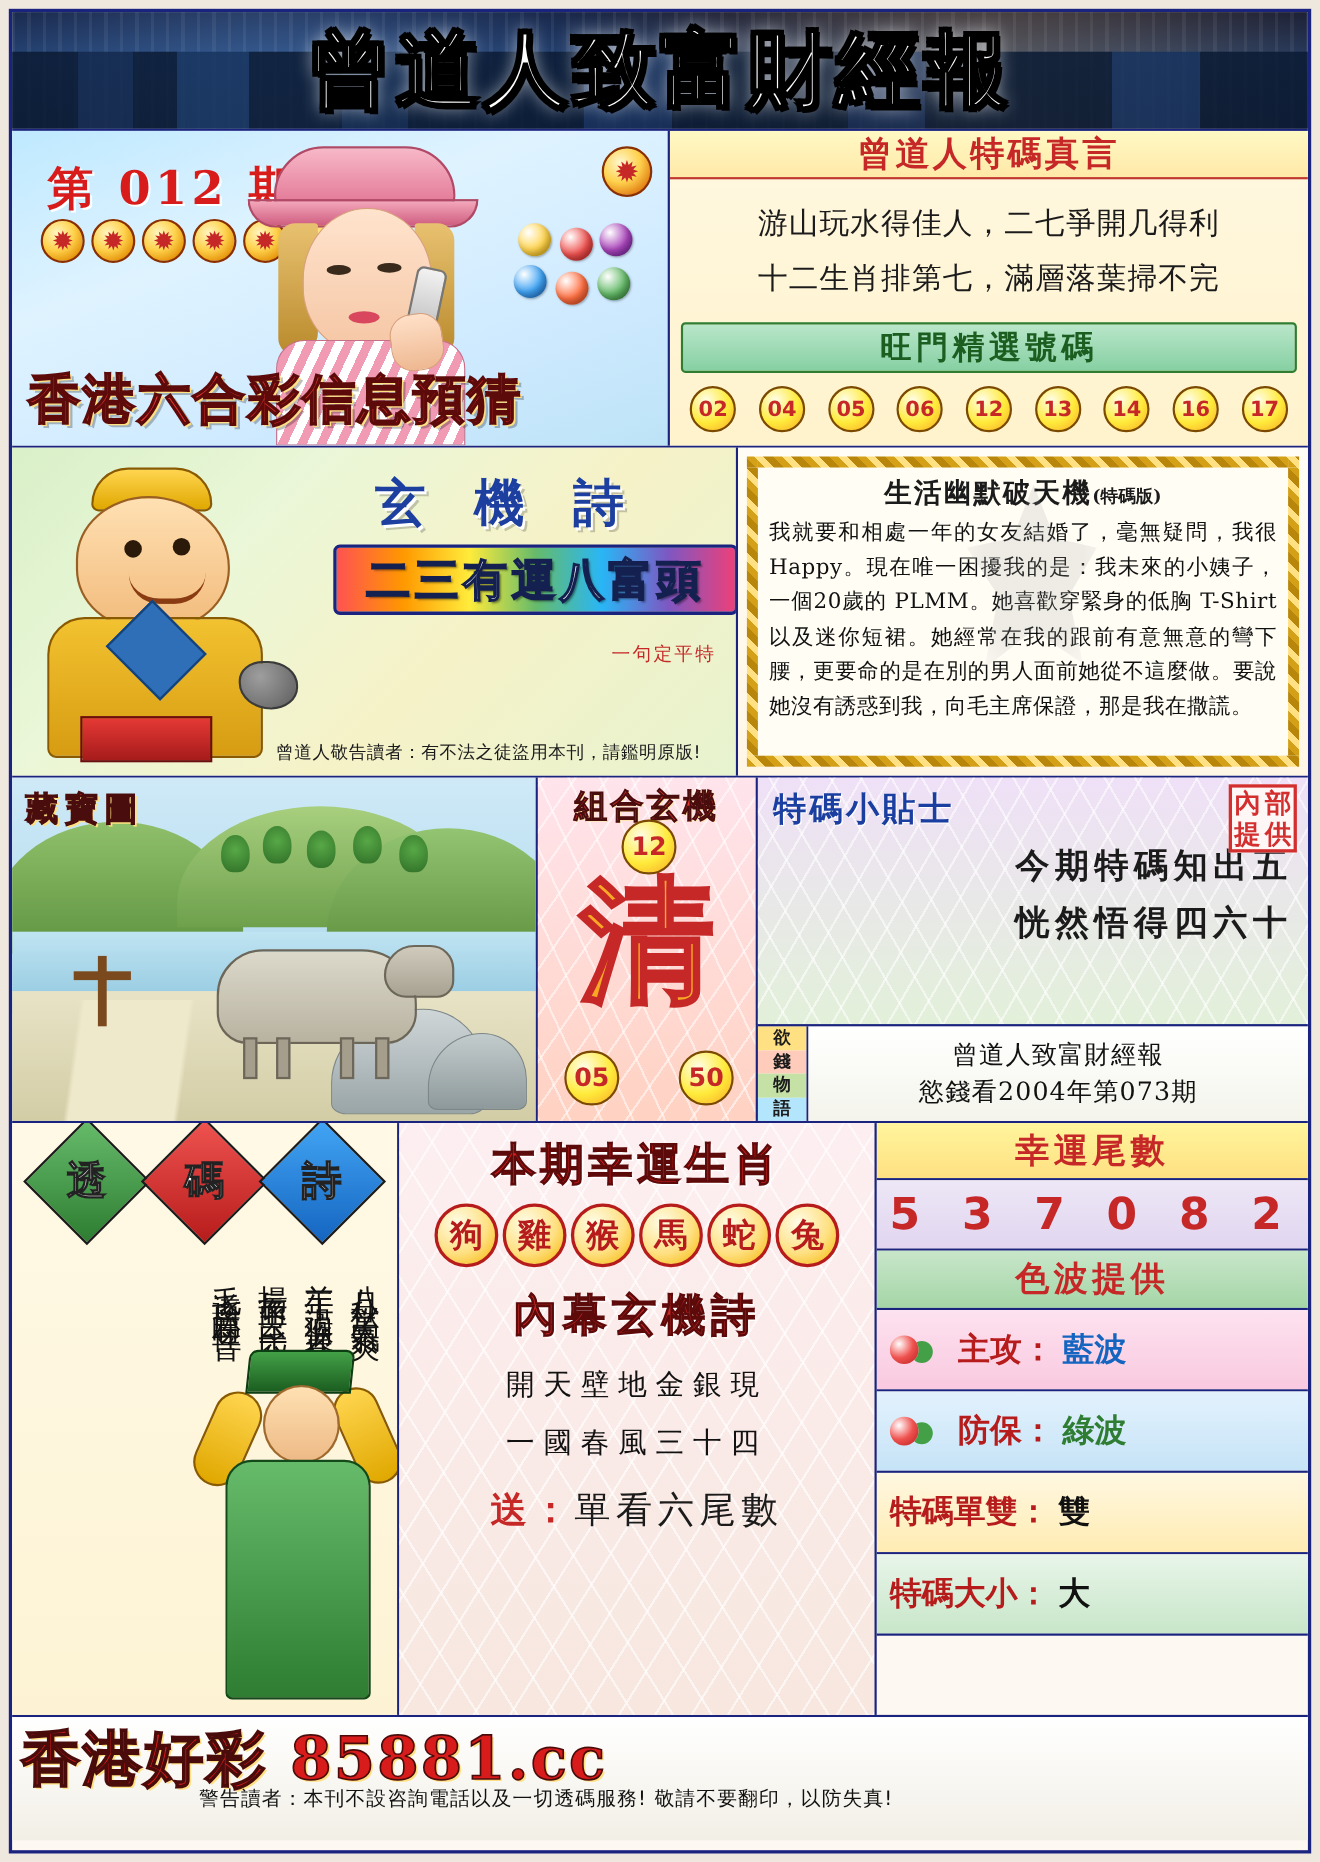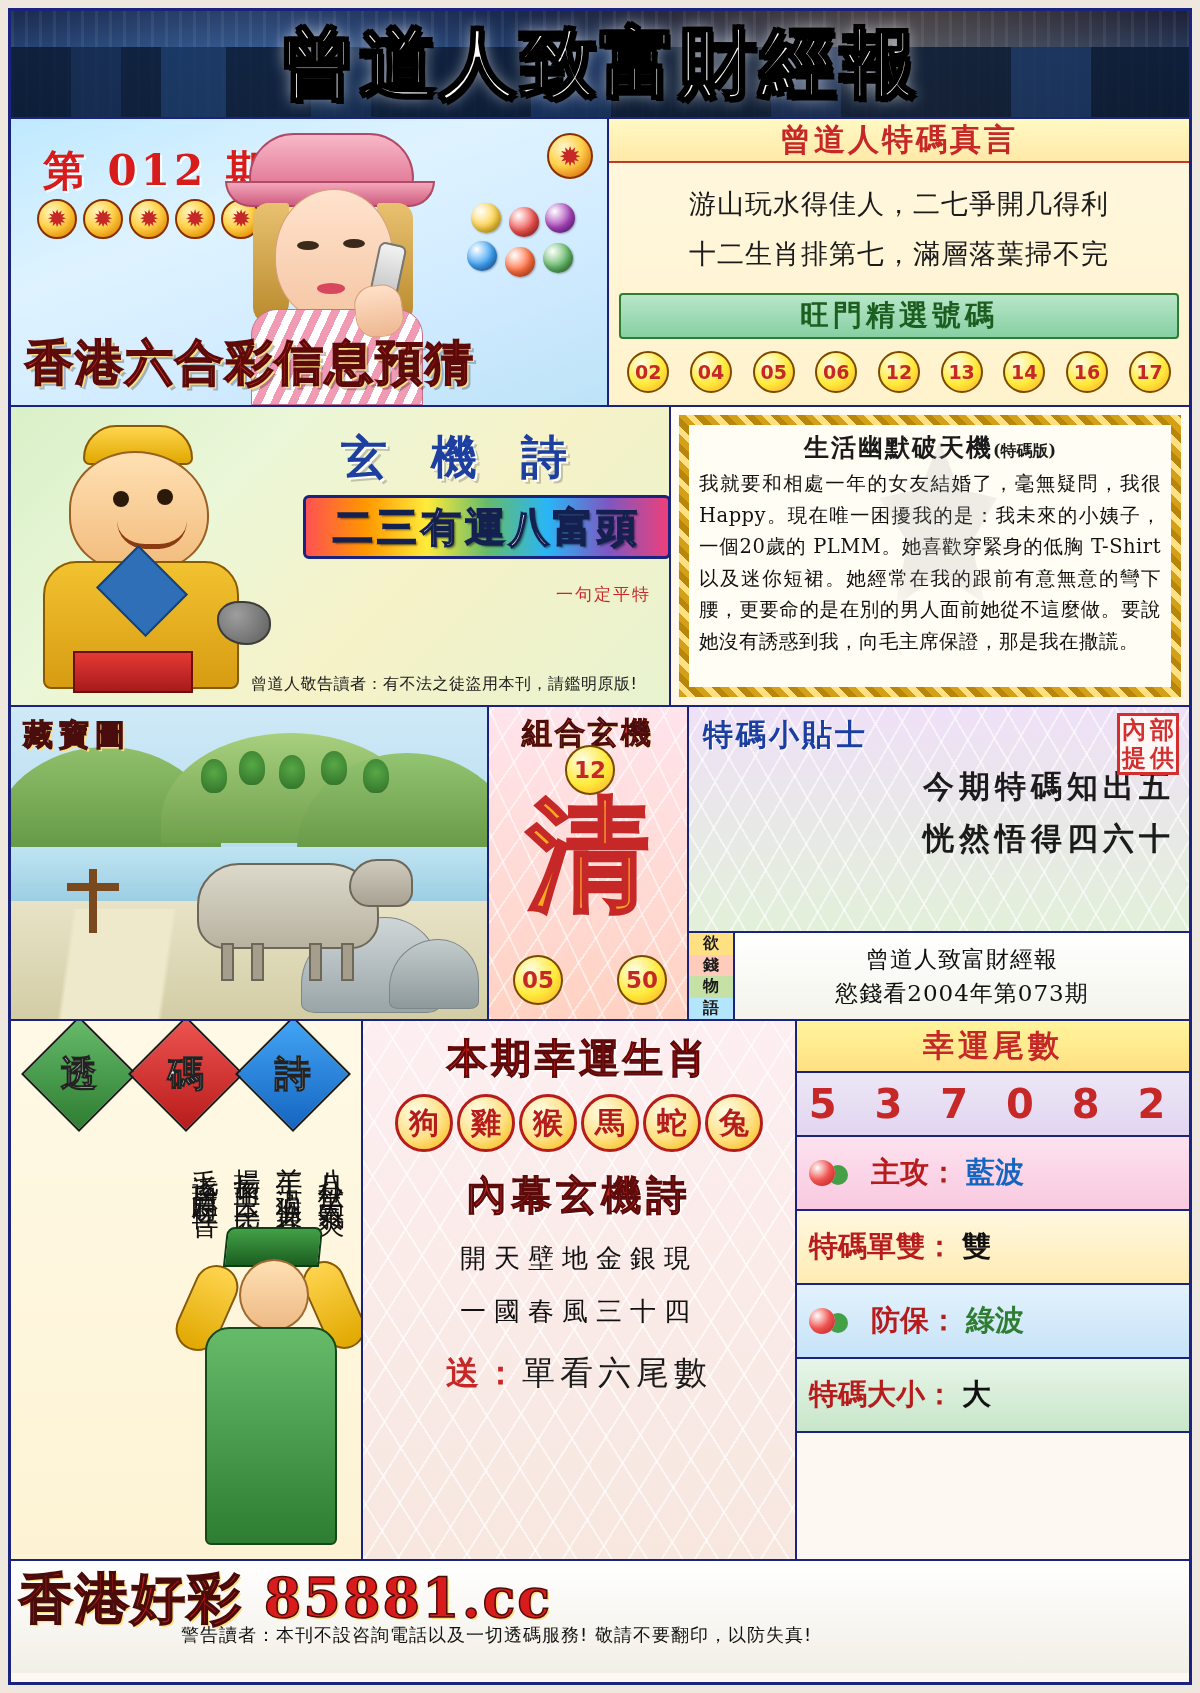--- a/index.html
+++ b/index.html
@@ -820,37 +820,38 @@
         <div class="cp-line">開天壁地金銀現</div>
         <div class="cp-line">一國春風三十四</div>
         <div class="cp-send">
           <b>送：</b><em>單看六尾數</em>
         </div>
       </div>
 
       <div class="right-panel">
         <div class="rp-title">幸運尾數</div>
         <div class="rp-digits">5 3 7 0 8 2</div>
+        <div class="rp-sub">色波提供</div>
 
         <div class="rp-row b1">
           <span class="rp-bullet"></span>
           <span style="width:20px"></span>
           <span class="lbl">主攻：</span>
           <span class="rp-val">藍波</span>
         </div>
-        <div class="rp-row b3">
-          <span class="lbl">特碼單雙：</span>
-          <span class="rp-val dark">雙</span>
-        </div>
         <div class="rp-row b2">
           <span class="rp-bullet"></span>
           <span style="width:20px"></span>
           <span class="lbl">防保：</span>
           <span class="rp-val green">綠波</span>
         </div>
+        <div class="rp-row b3">
+          <span class="lbl">特碼單雙：</span>
+          <span class="rp-val dark">雙</span>
+        </div>
         <div class="rp-row b4">
           <span class="lbl">特碼大小：</span>
           <span class="rp-val dark">大</span>
         </div>
       </div>
     </div>
 
     <div class="footer">
       <div class="footer-brand">香港好彩 85881.cc</div>
       <div class="footer-note">警告讀者：本刊不設咨詢電話以及一切透碼服務! 敬請不要翻印，以防失真!</div>

